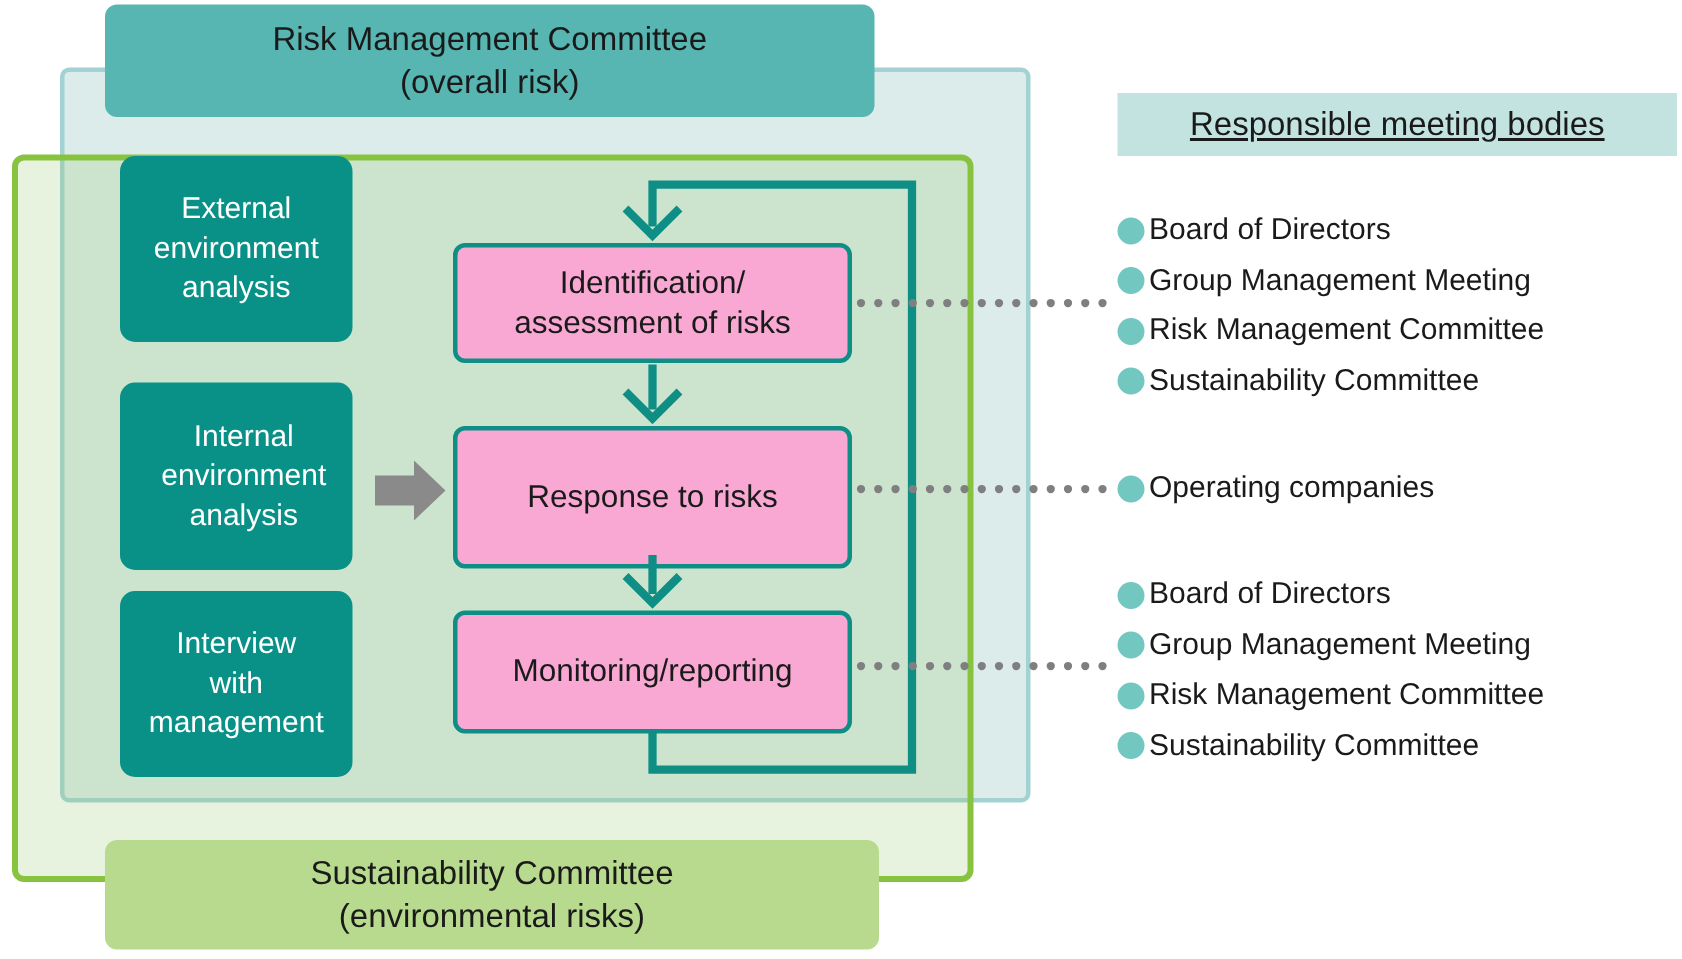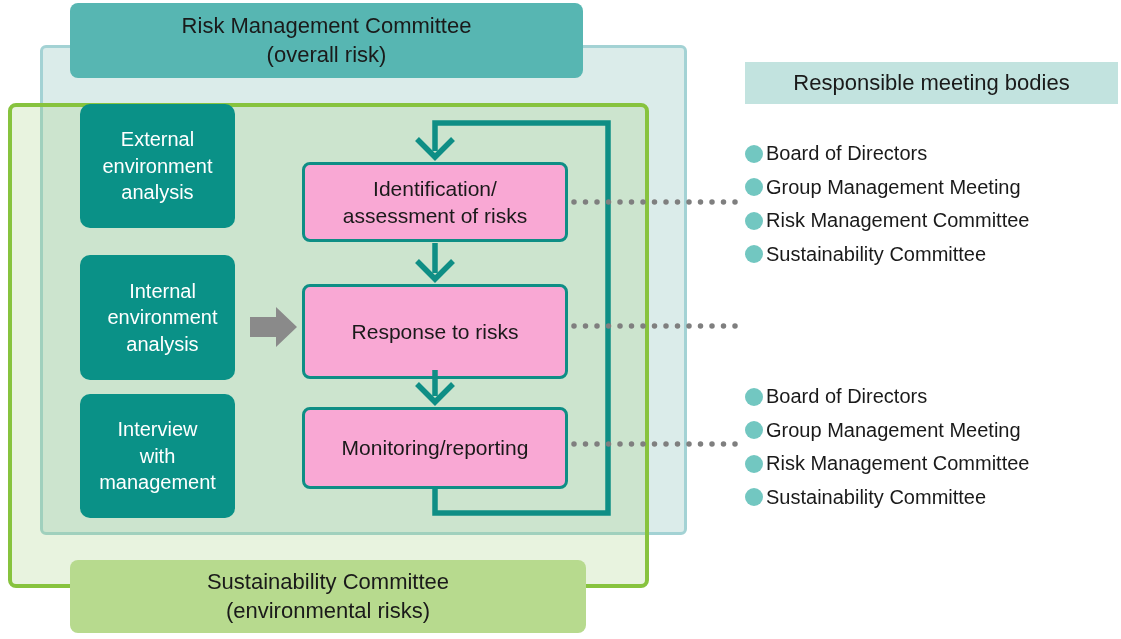--- a/index.html
+++ b/index.html
@@ -40,21 +40,21 @@
     font-size:21px;line-height:1.3;white-space:pre-line;z-index:3;
   }
   .step-1{top:162px;height:80px;}
   .step-2{top:284px;height:95px;text-align:center;}
   .step-3{top:407px;height:82px;}
   
   #connectors{left:0;top:0;width:1121px;height:639px;z-index:4;pointer-events:none;}
   
   .rp-header{
     left:745px;top:62px;width:373px;height:42px;background:#c2e3df;
-    display:flex;align-items:center;justify-content:center;font-size:22px;z-index:5;
+    display:flex;align-items:center;justify-content:center;font-size:22px;z-index:5;text-decoration:underline;
   }
   .rp-group{left:745px;z-index:5;}
   .rp-row{display:flex;align-items:center;height:33.5px;}
   .bullet{
     flex:none;width:18px;height:18px;border-radius:50%;background:#72c7c1;margin-right:3px;
   }
   .rp-label{font-size:20px;white-space:nowrap;}
   .g1{top:137px;}
   .g2{top:309px;}
   .g3{top:380px;}
@@ -119,20 +119,26 @@
     <div class="rp-row">
       <span class="bullet"></span>
       <span class="rp-label">Risk Management Committee</span>
     </div>
     <div class="rp-row">
       <span class="bullet"></span>
       <span class="rp-label">Sustainability Committee</span>
     </div>
   </div>
 
+  <div class="abs rp-group g2">
+    <div class="rp-row">
+      <span class="bullet"></span>
+      <span class="rp-label">Operating companies</span>
+    </div>
+  </div>
 
   <div class="abs rp-group g3">
     <div class="rp-row">
       <span class="bullet"></span>
       <span class="rp-label">Board of Directors</span>
     </div>
     <div class="rp-row">
       <span class="bullet"></span>
       <span class="rp-label">Group Management Meeting</span>
     </div>

